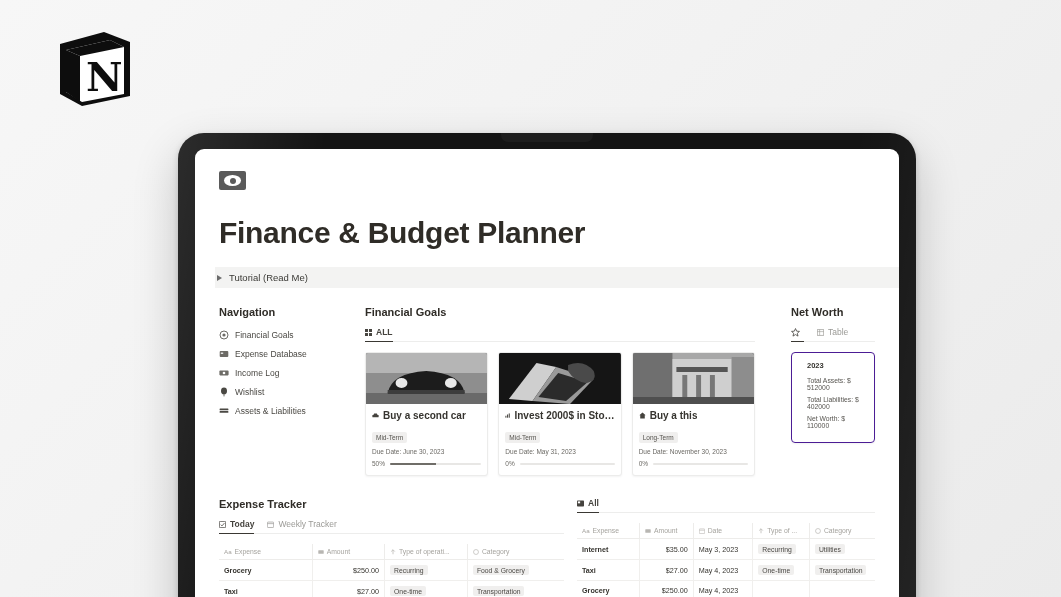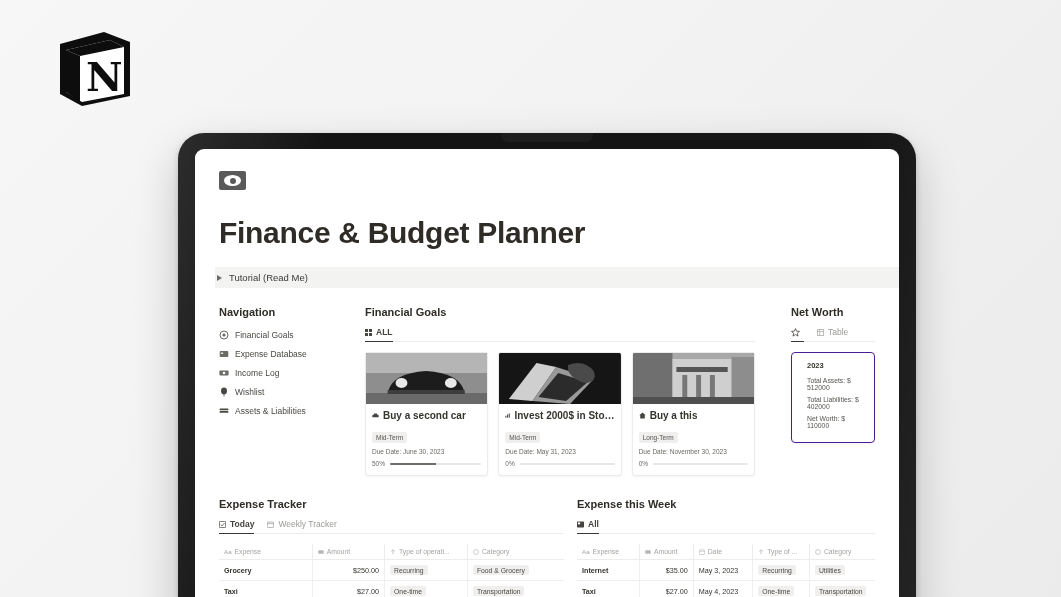--- a/index.html
+++ b/index.html
@@ -386,21 +386,20 @@
               </tr>
             </tbody>
           </table>
           <div class="ftrow" style="padding-left:48px;">
             
             
           </div>
         </div>
 
         <div class="right">
-          <div class="sec-title">Expense this Week</div>
           <div class="dbtabs">
             <div class="dbtab active">
               <svg width="7" height="7" viewBox="0 0 8 8">
                 <rect x="0" y="0.6" width="8" height="6.8" rx="0.8" fill="#45433e"></rect>
                 <rect x="1" y="1.6" width="2.6" height="2.2" fill="#fff"></rect>
               </svg>
               <span>All</span>
             </div>
           </div>
 

